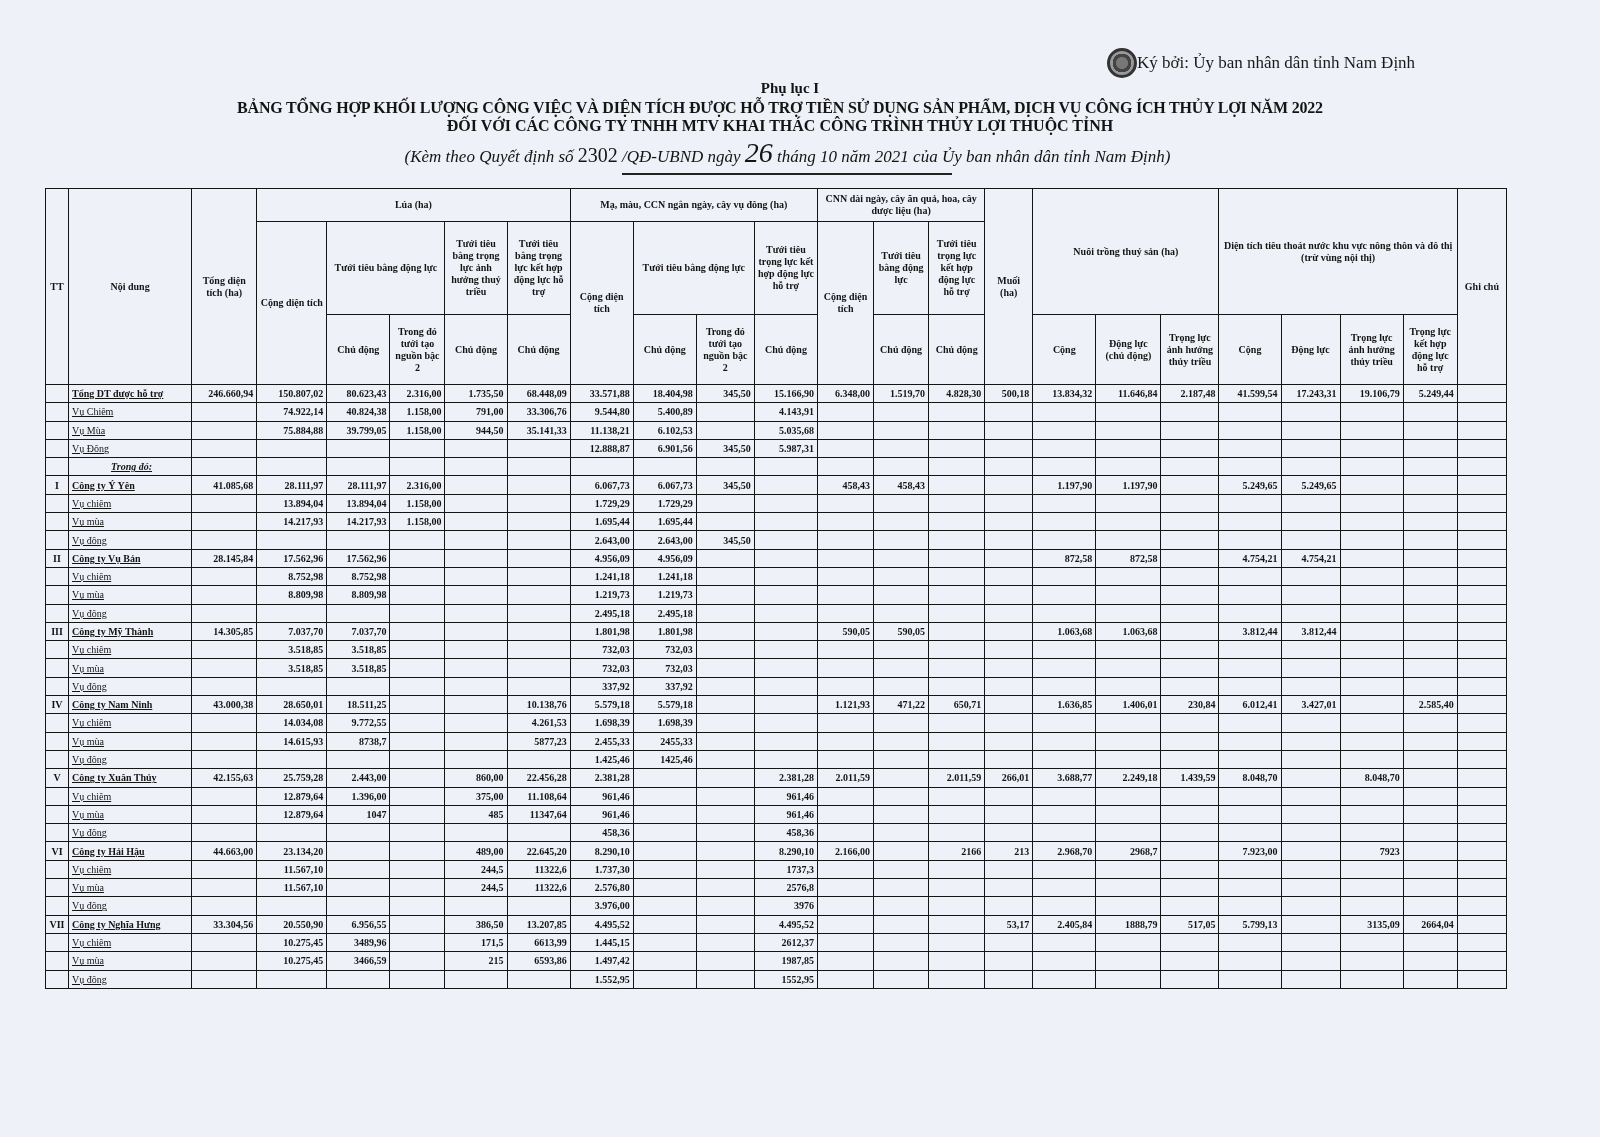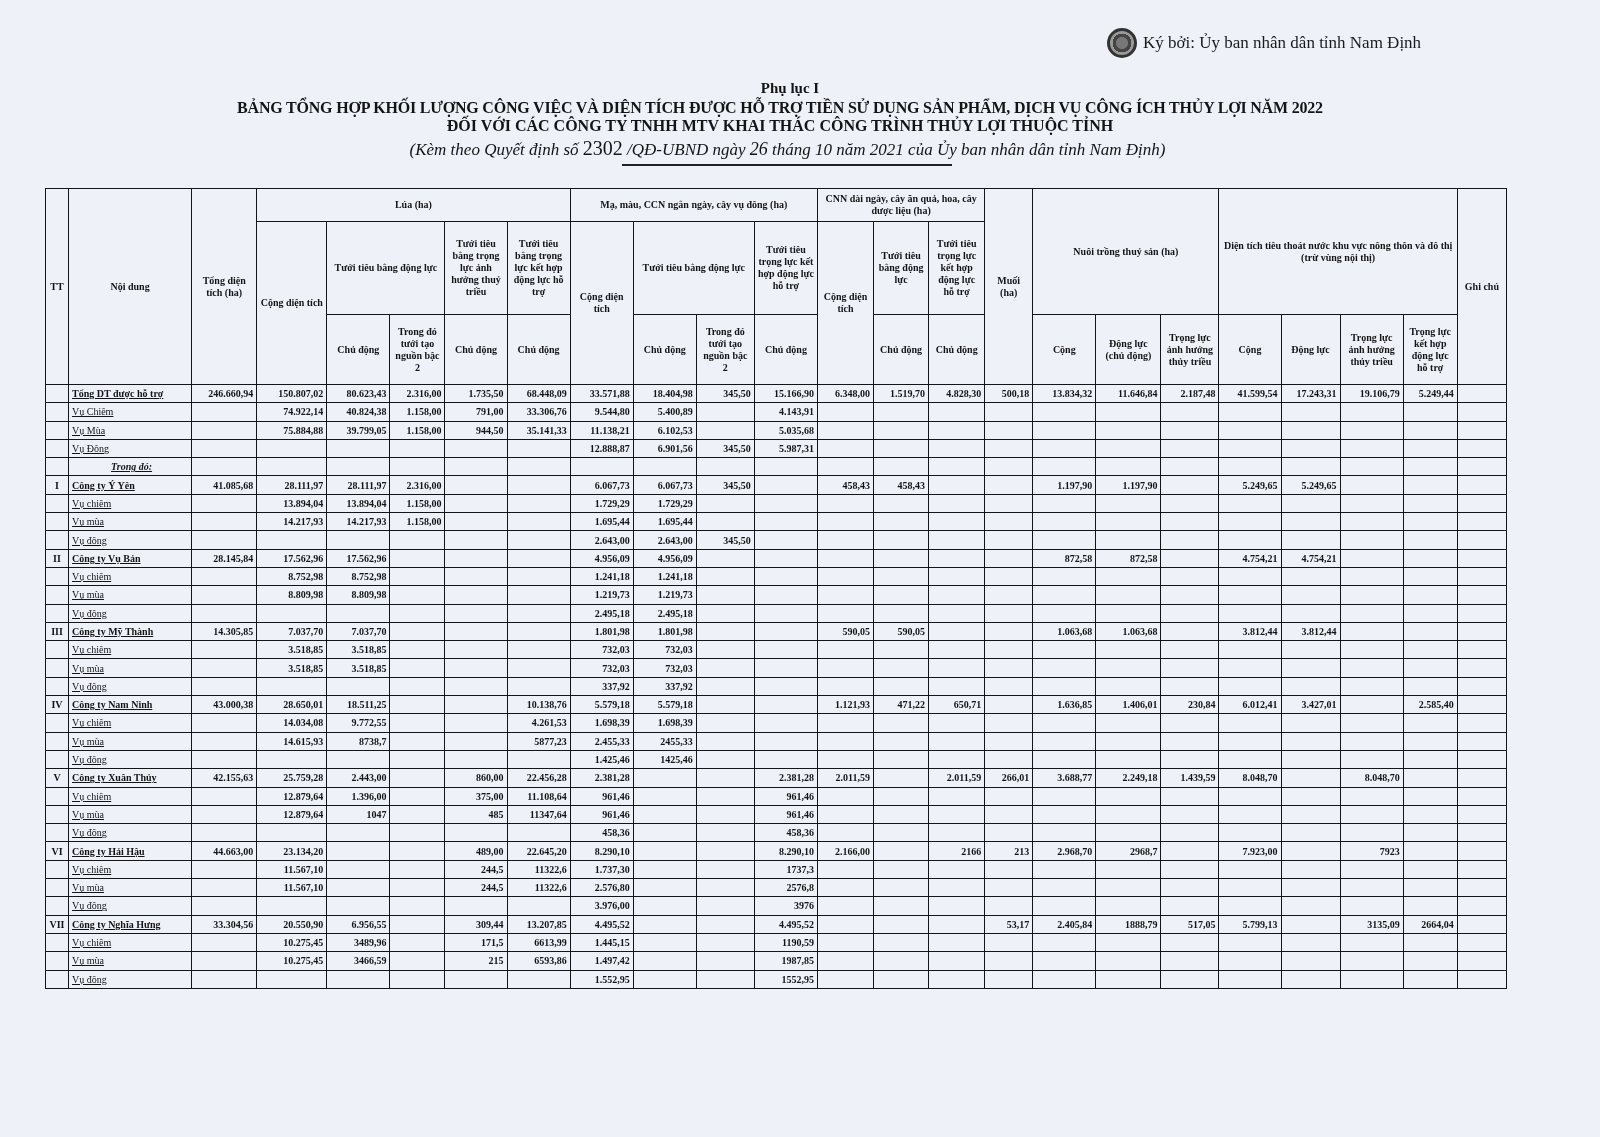--- a/index.html
+++ b/index.html
@@ -4,36 +4,36 @@
 <style>
   html, body { margin:0; padding:0; }
   body {
     width:1600px; height:1137px; overflow:hidden;
     background:#eef1f7;
     font-family:"Liberation Serif", "DejaVu Serif", serif;
     color:#141414;
     position:relative;
   }
   .signer {
-    position:absolute; left:1107px; top:28px;
-    display:flex; align-items:center; gap:6px;
+    position:absolute; left:1107px; top:48px;
+    display:flex; align-items:center; 
     font-size:17px; color:#1a1a1a;
   }
   .seal {
     width:30px; height:30px; border-radius:50%;
     border:3px solid #333; box-sizing:border-box;
     background:radial-gradient(circle,#777 0 35%,#444 36% 55%,#999 56% 100%);
   }
   .titles { position:absolute; top:80px; left:0; width:1600px; text-align:center; }
   .t-appendix { font-weight:bold; font-size:15px; margin-left:-20px; }
   .t-main { font-weight:bold; font-size:16px; margin-top:2px; letter-spacing:-0.2px; margin-left:-40px; }
   .t-sub { font-weight:bold; font-size:16px; margin-top:0px; margin-left:-40px; }
   .t-ref { font-style:italic; font-size:17px; margin-top:2px; margin-left:-25px; }
   .t-ref .big { font-style:normal; font-size:20px; }
-  .t-ref .big-i { font-style:italic; font-size:18px; }
+  .t-ref .big-i { font-style:italic; font-size:28px; }
   .t-rule { width:330px; height:2px; background:#222; margin:4px 0 0 622px; }
 
   table.grid {
     position:absolute; left:45px; top:188px;
     border-collapse:collapse; table-layout:fixed;
     width:1462px;
     font-size:10px;
   }
   table.grid td, table.grid th {
     border:1.6px solid #151515;
@@ -898,21 +898,21 @@
         <td></td>
         <td></td>
       </tr>
       <tr class="company">
         <td class="tt">VII</td>
         <td class="label">Công ty Nghĩa Hưng</td>
         <td>33.304,56</td>
         <td>20.550,90</td>
         <td>6.956,55</td>
         <td></td>
-        <td>309,44</td>
+        <td>386,50</td>
         <td>13.207,85</td>
         <td>4.495,52</td>
         <td></td>
         <td></td>
         <td>4.495,52</td>
         <td></td>
         <td></td>
         <td></td>
         <td>53,17</td>
         <td>2.405,84</td>
@@ -929,21 +929,21 @@
         <td class="label">Vụ chiêm</td>
         <td></td>
         <td>10.275,45</td>
         <td>3489,96</td>
         <td></td>
         <td>171,5</td>
         <td>6613,99</td>
         <td>1.445,15</td>
         <td></td>
         <td></td>
-        <td>1190,59</td>
+        <td>2612,37</td>
         <td></td>
         <td></td>
         <td></td>
         <td></td>
         <td></td>
         <td></td>
         <td></td>
         <td></td>
         <td></td>
         <td></td>

